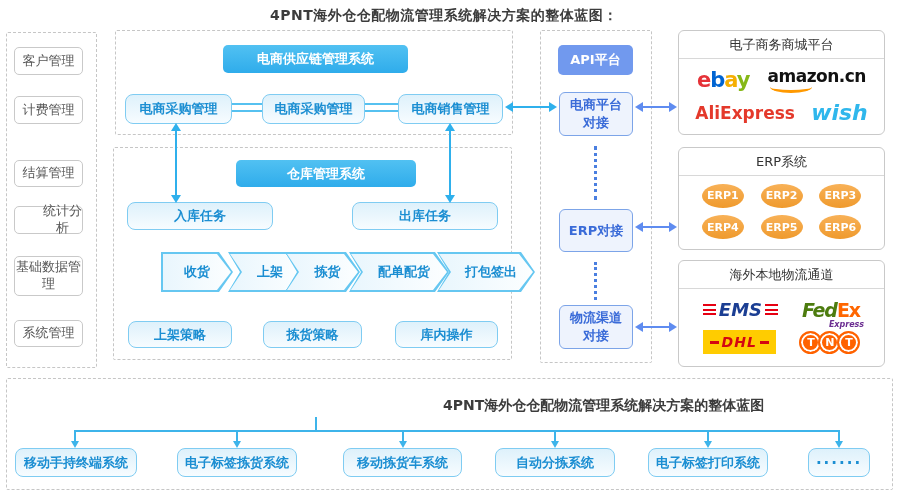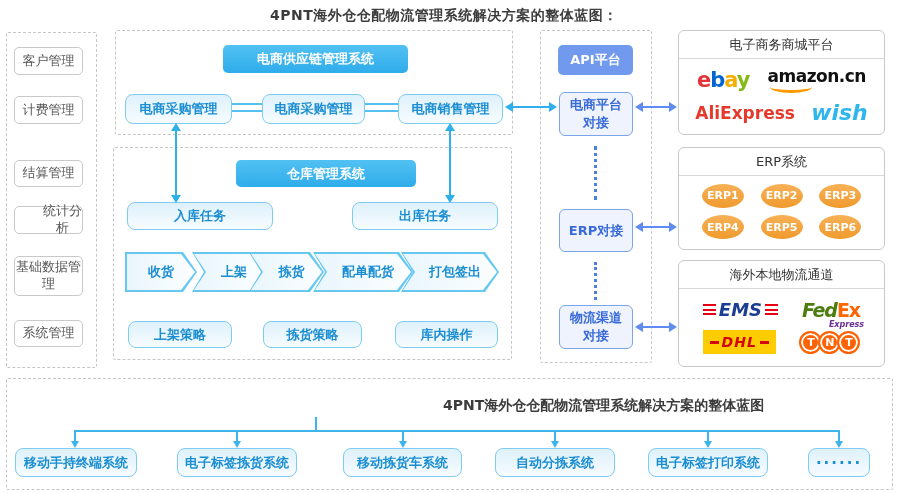--- a/index.html
+++ b/index.html
@@ -36,21 +36,21 @@
   .v2a{position:absolute;width:2px;background:currentColor;}
   .v2a::before{content:"";position:absolute;top:-8px;left:-4px;border-left:5px solid transparent;border-right:5px solid transparent;border-bottom:8px solid currentColor;}
   .v2a::after{content:"";position:absolute;bottom:-8px;left:-4px;border-left:5px solid transparent;border-right:5px solid transparent;border-top:8px solid currentColor;}
   .cyan{color:#2fb0ec;} .peri{color:#5f8cf0;}
   .dotlink{position:absolute;width:0;border-left:3px dotted #4a7fe0;}
   .treeline{position:absolute;background:#3db4ea;}
   .drop{position:absolute;width:2px;background:#3db4ea;}
   .drop::after{content:"";position:absolute;left:-3px;bottom:-6px;border-left:4px solid transparent;border-right:4px solid transparent;border-top:7px solid #3db4ea;}
 
   
-  .chev{position:absolute;height:40px;top:252px;}
+  .chev{position:absolute;height:40px;top:252px;margin-left:36px;}
   .chev-outer{position:absolute;inset:0;background:#66c7f1;}
   .chev-inner{position:absolute;inset:2px;background:linear-gradient(90deg,#e9f6fd,#fcfeff);}
   .chev-lbl{position:absolute;inset:0;display:flex;align-items:center;justify-content:center;color:#1b8ed2;font-weight:bold;font-size:13px;white-space:nowrap;}
   .cp-first{clip-path:polygon(0 0,calc(100% - 14px) 0,100% 50%,calc(100% - 14px) 100%,0 100%);}
   .cp-next{clip-path:polygon(0 0,calc(100% - 14px) 0,100% 50%,calc(100% - 14px) 100%,0 100%,12px 50%);}
   .chev.notch .chev-lbl{padding-left:10px;}
 
   
   .ebay{font-size:21px;font-weight:bold;letter-spacing:-1px;}
   .eb-e{color:#e53238;}.eb-b{color:#0064d2;}.eb-a{color:#f5af02;}.eb-y{color:#86b817;}

